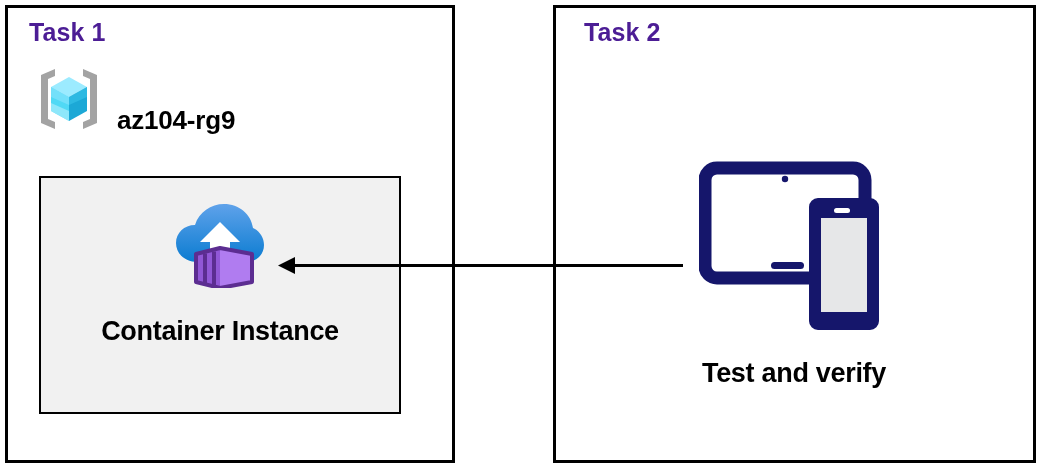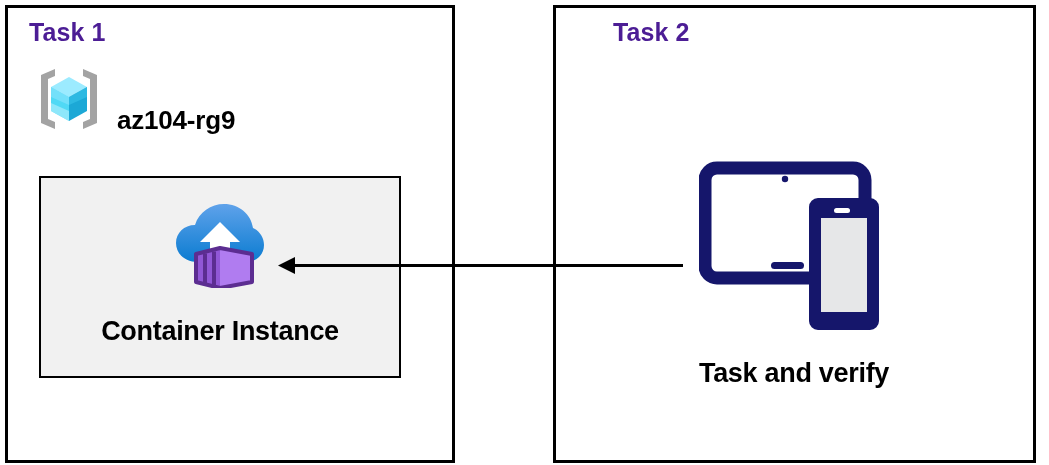--- a/index.html
+++ b/index.html
@@ -32,21 +32,21 @@
 
   .task-title {
     position: absolute;
     font-size: 25px;
     font-weight: bold;
     color: #4c1d95;
     letter-spacing: 0.1px;
     white-space: nowrap;
   }
   #task1-title { left: 29px;  top: 18px; }
-  #task2-title { left: 613px; top: 18px; }
+  #task2-title { left: 584px; top: 18px; }
 
   
   #rg-row {
     position: absolute;
     left: 33px;
     top: 62px;
     display: flex;
     align-items: center;
     gap: 12px;
   }
@@ -59,21 +59,21 @@
     letter-spacing: -0.2px;
     margin-top: 43px;
   }
 
   
   #aci-card {
     position: absolute;
     left: 39px;
     top: 176px;
     width: 362px;
-    height: 202px;
+    height: 238px;
     background: #f1f1f1;
     border: 2px solid #000000;
     box-sizing: border-box;
     display: flex;
     flex-direction: column;
     align-items: center;
     justify-content: flex-start;
   }
   #aci-icon {
     width: 92px;
@@ -199,21 +199,21 @@
 
         <rect x="72" y="102" width="33" height="7" rx="3.5" ry="3.5" fill="#15166B"></rect>
 
         <rect x="112" y="40" width="66" height="128" rx="7" ry="7" fill="#15166B" stroke="#15166B" stroke-width="4"></rect>
 
         <rect x="122" y="58" width="46" height="94" fill="#E6E7E8"></rect>
 
         <rect x="135" y="48" width="16" height="5" rx="2.5" ry="2.5" fill="#ffffff"></rect>
       </svg>
     </span>
-    <span id="verify-label">Task and verify</span>
+    <span id="verify-label">Test and verify</span>
   </div>
 
   <svg id="connector-arrow" viewBox="0 0 420 32" xmlns="http://www.w3.org/2000/svg">
     <line x1="413" y1="15.5" x2="20" y2="15.5" stroke="#000000" stroke-width="3"></line>
     <polygon points="8,15.5 25,7 25,24" fill="#000000"></polygon>
   </svg>
 
 </div>
 
 </body></html>

